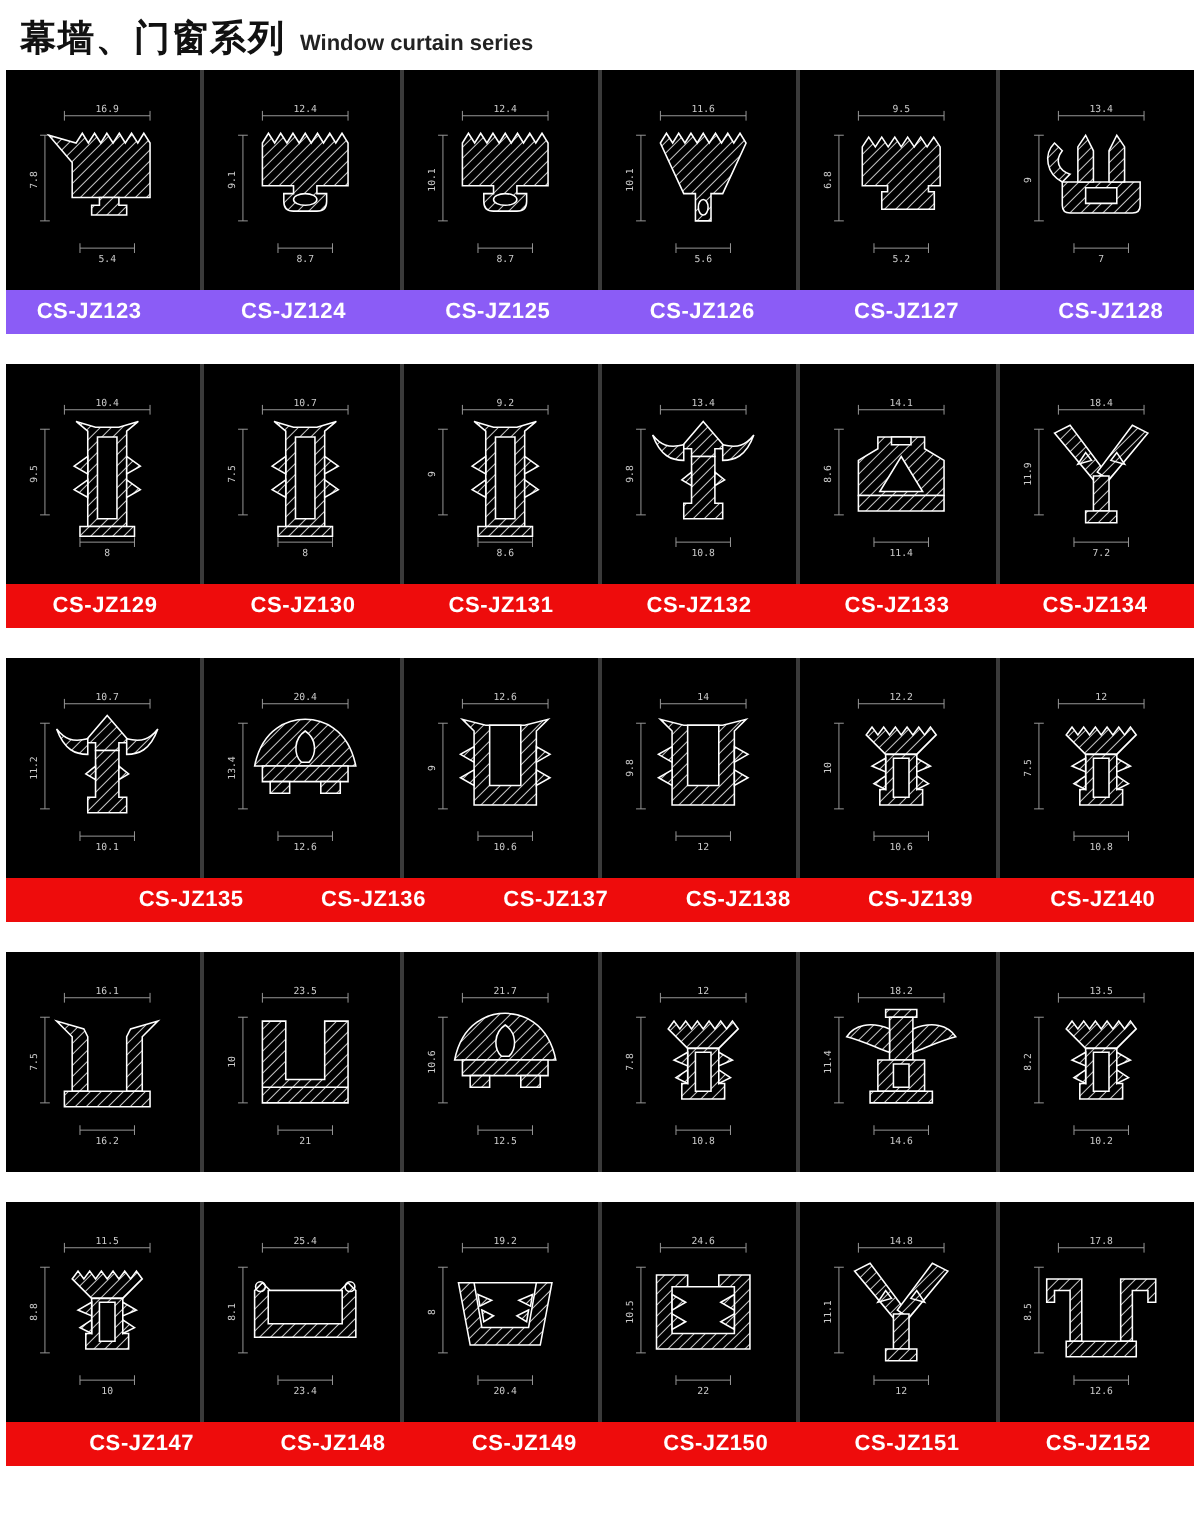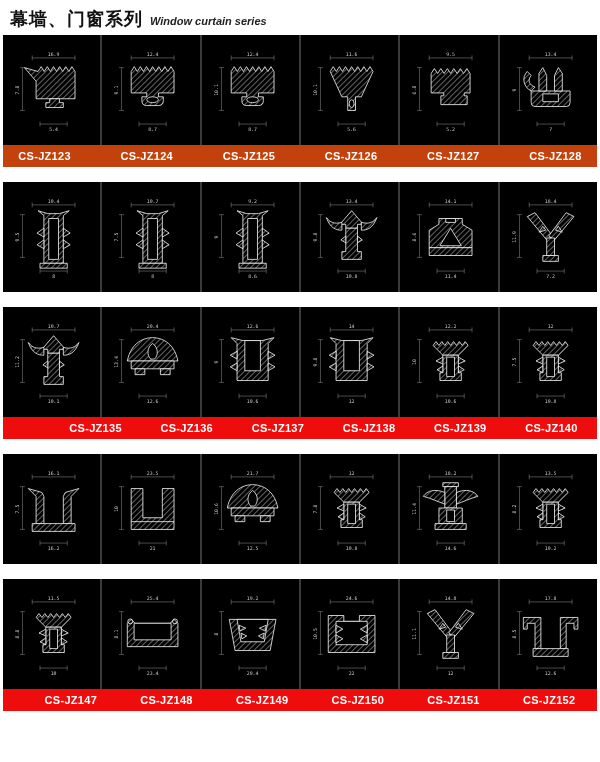--- a/index.html
+++ b/index.html
@@ -1,19 +1,19 @@
 <!DOCTYPE html>
 <html><head>
 <meta charset="utf-8">
 <style>
   html,body{margin:0;padding:0;background:#ffffff;width:600px;font-family:"Liberation Sans",sans-serif;}
   .page{width:600px;height:762px;overflow:hidden;background:#fff;}
   .header{height:35px;padding:7px 0 0 10px;box-sizing:border-box;display:flex;align-items:baseline;background:#fff;}
   .title-zh{font-size:18px;font-weight:bold;color:#111;letter-spacing:1px;font-family:"DejaVu Sans","Liberation Sans",sans-serif;}
-  .title-en{font-size:11px;color:#222;margin-left:7px;font-weight:bold;font-style:italic;}
+  .title-en{font-size:11px;color:#222;margin-left:7px;font-weight:bold;}
   .row{margin:0 3px 15px 3px;}
   .panel{display:flex;height:110px;}
   .cell{flex:1 1 0;position:relative;overflow:hidden;}
   .cell + .cell{border-left:2px solid #3a3a3a;}
   .cell svg{display:block;width:100%;height:110px;}
   .redbar{display:flex;height:22px;align-items:center;}
   .redbar span{flex:1 1 0;text-align:center;color:#ffffff;font-size:11px;font-weight:bold;letter-spacing:0.3px;font-family:"Liberation Sans",sans-serif;}
 </style>
 </head>
 <body>
@@ -127,21 +127,21 @@
     <text x="52" y="97">7</text>
   </g>
               <path d="M32,56 L72,56 L72,68 Q72,72 68,72 L36,72 Q32,72 32,68 Z" fill="url(#hatch)" stroke="#ffffff" stroke-width="0.8"></path>
               <path d="M44,59 L60,59 L60,67 L44,67 Z" fill="#000000" stroke="#ffffff" stroke-width="0.8"></path>
               <path d="M40,56 L40,38 L44,32 L48,40 L48,56 Z" fill="url(#hatch)" stroke="#ffffff" stroke-width="0.8"></path>
               <path d="M56,56 L56,40 L60,32 L64,38 L64,56 Z" fill="url(#hatch)" stroke="#ffffff" stroke-width="0.8"></path>
               <path d="M32,56 C24,52 22,42 28,36 L32,40 C28,45 30,50 36,52 Z" fill="url(#hatch)" stroke="#ffffff" stroke-width="0.8"></path>
             </svg>
           </div>
         </div>
-        <div class="redbar" style="background: #c2410c; gap: 19px;">
+        <div class="redbar" style="background: #8b5cf6; gap: 19px;">
           <span>CS-JZ123</span>
           <span>CS-JZ124</span>
           <span>CS-JZ125</span>
           <span>CS-JZ126</span>
           <span>CS-JZ127</span>
           <span>CS-JZ128</span>
         </div>
       </div>
       <div class="row">
         <div class="panel" style="background: rgb(0, 0, 0);">
@@ -260,20 +260,28 @@
   </g>
               <path d="M28,34 L36,30 L54,54 L48,58 Z" fill="url(#hatch)" stroke="#ffffff" stroke-width="0.8"></path>
               <path d="M76,34 L68,30 L50,54 L56,58 Z" fill="url(#hatch)" stroke="#ffffff" stroke-width="0.8"></path>
               <path d="M44,44 L40,50 L47,48 Z" fill="url(#hatch)" stroke="#ffffff" stroke-width="0.8"></path>
               <path d="M60,44 L64,50 L57,48 Z" fill="url(#hatch)" stroke="#ffffff" stroke-width="0.8"></path>
               <path d="M48,56 L56,56 L56,74 L48,74 Z" fill="url(#hatch)" stroke="#ffffff" stroke-width="0.8"></path>
               <path d="M44,74 L60,74 L60,80 L44,80 Z" fill="url(#hatch)" stroke="#ffffff" stroke-width="0.8"></path>
             </svg>
           </div>
         </div>
+        <div class="redbar" style="background: rgb(238, 12, 12);">
+          <span>CS-JZ129</span>
+          <span>CS-JZ130</span>
+          <span>CS-JZ131</span>
+          <span>CS-JZ132</span>
+          <span>CS-JZ133</span>
+          <span>CS-JZ134</span>
+        </div>
       </div>
       <div class="row">
         <div class="panel" style="background: rgb(0, 0, 0);">
           <div class="cell">
             <svg viewBox="0 0 100 110" preserveAspectRatio="xMidYMid meet">
   <g stroke="#9a9a9a" stroke-width="0.5" fill="none">
     <path d="M30,22 H74 M30,19.5 V24.5 M74,19.5 V24.5"></path>
     <path d="M20,32 V76 M17.5,32 H22.5 M17.5,76 H22.5"></path>
     <path d="M38,90 H66 M38,87.5 V92.5 M66,87.5 V92.5"></path>
   </g>

